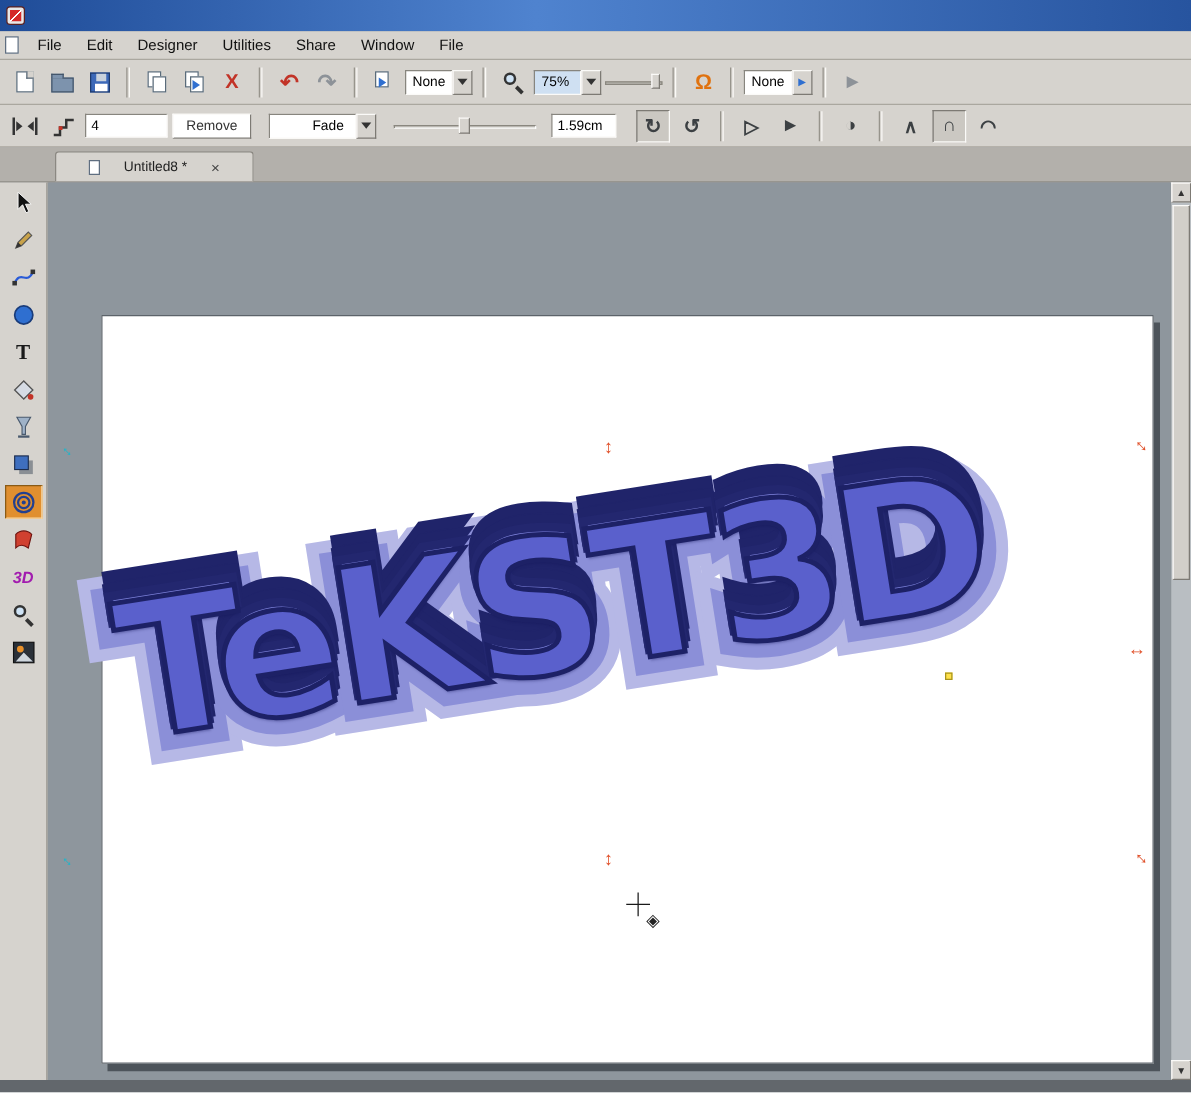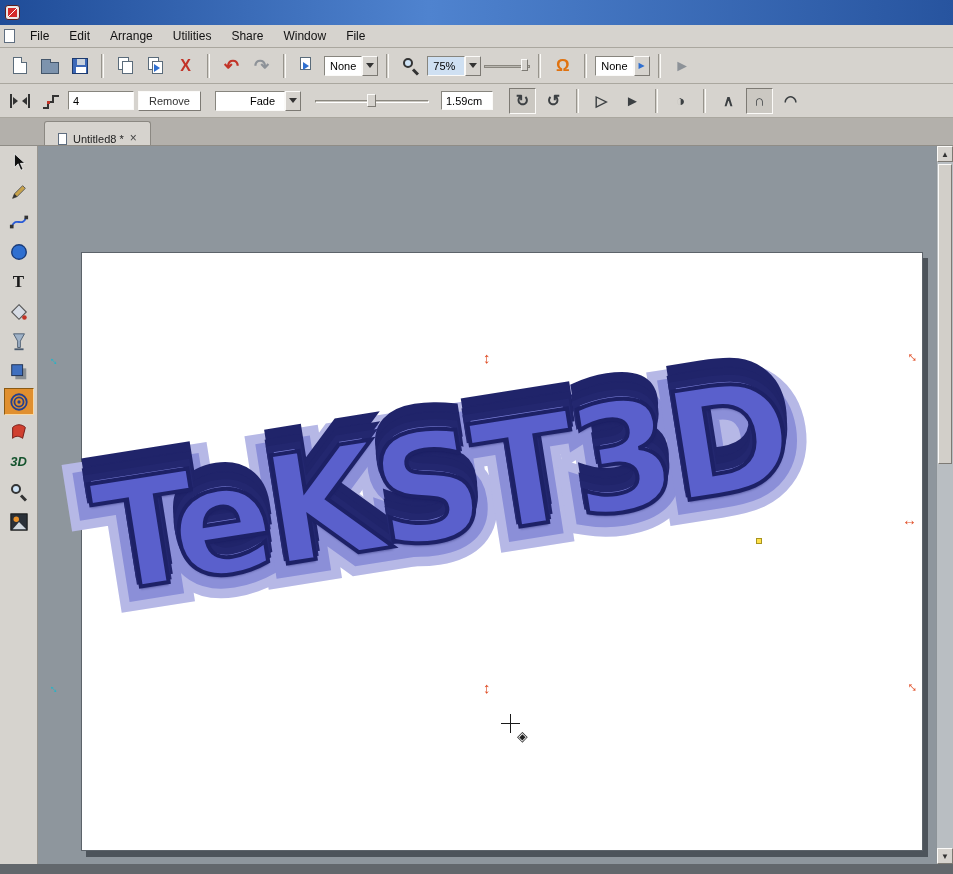--- a/index.html
+++ b/index.html
@@ -80,32 +80,32 @@
   .icon-mag { position:relative; width:18px; height:18px; }
   .icon-mag .lens { position:absolute; left:1px; top:1px; width:10px; height:10px; border:2px solid #333;
     border-radius:50%; background:#cfe3f5; }
   .icon-mag .stick { position:absolute; left:11px; top:11px; width:7px; height:3px; background:#333;
     transform:rotate(45deg); transform-origin:0 50%; }
 
   
   .tabbar { position:absolute; left:0; top:118px; right:0; height:28px; background:#b3b0ab;
     border-bottom:1px solid #8f8c86; display:flex; align-items:flex-end; padding-left:44px; }
   .tab { height:24px; background:#d6d3ce; border:1px solid #8b8882; border-bottom:none;
-    border-radius:3px 3px 0 0; display:flex; align-items:flex-end; gap:6px; padding:0 13px; font-size:11px; color:#222; }
+    border-radius:3px 3px 0 0; display:flex; align-items:center; gap:19px; padding:0 26px; font-size:11px; color:#222; }
   .tab .close { font-size:12px; color:#444; }
 
   
   .toolbox { position:absolute; left:0; top:146px; bottom:10px; width:38px; background:#d6d3ce;
     border-right:1px solid #98958f; display:flex; flex-direction:column; align-items:center;
     padding-top:2px; gap:3px; }
   .tool { width:30px; height:27px; display:flex; align-items:center; justify-content:center;
     border:1px solid transparent; font-weight:bold; }
   .tool.selected { background:#e08f2f; border-color:#8a5a14 #f7d9a8 #f7d9a8 #8a5a14; }
   .tool-T { font:bold 17px "Liberation Serif",serif; color:#1a1a1a; }
-  .tool-3d { font:bold 13px "Liberation Sans",sans-serif; color:#14532d; font-style:italic; }
+  .tool-3d { font:bold 13px "Liberation Sans",sans-serif; color:#a21caf; font-style:italic; }
 
   .canvas { position:absolute; left:39px; top:146px; right:17px; bottom:10px; background:#8e969d; overflow:hidden; }
   .page { position:absolute; left:42px; top:106px; width:842px; height:599px; background:#ffffff;
     border:1px solid #5c636a; box-shadow:5px 6px 0 #4d545b; }
 
   
   .art { position:absolute; left:57px; top:320px; width:700px; height:150px;
     transform:rotate(-9deg); transform-origin:0 50%; }
   .art span { position:absolute; left:0; top:0; font:700 150px/1 "DejaVu Sans",sans-serif;
     letter-spacing:-6px; white-space:nowrap; }
@@ -145,21 +145,21 @@
 <div class="app">
 
   <div class="titlebar">
     <div class="applogo"></div>
   </div>
 
   <div class="menubar">
     <div class="doc-mini"></div>
     <div class="menu-item">File</div>
     <div class="menu-item">Edit</div>
-    <div class="menu-item">Arrange</div>
+    <div class="menu-item">Designer</div>
     <div class="menu-item">Utilities</div>
     <div class="menu-item">Share</div>
     <div class="menu-item">Window</div>
     <div class="menu-item">File</div>
   </div>
 
   <div class="bar bar1">
     <div class="tbtn">
         <span class="icon-page"></span>
       </div>

